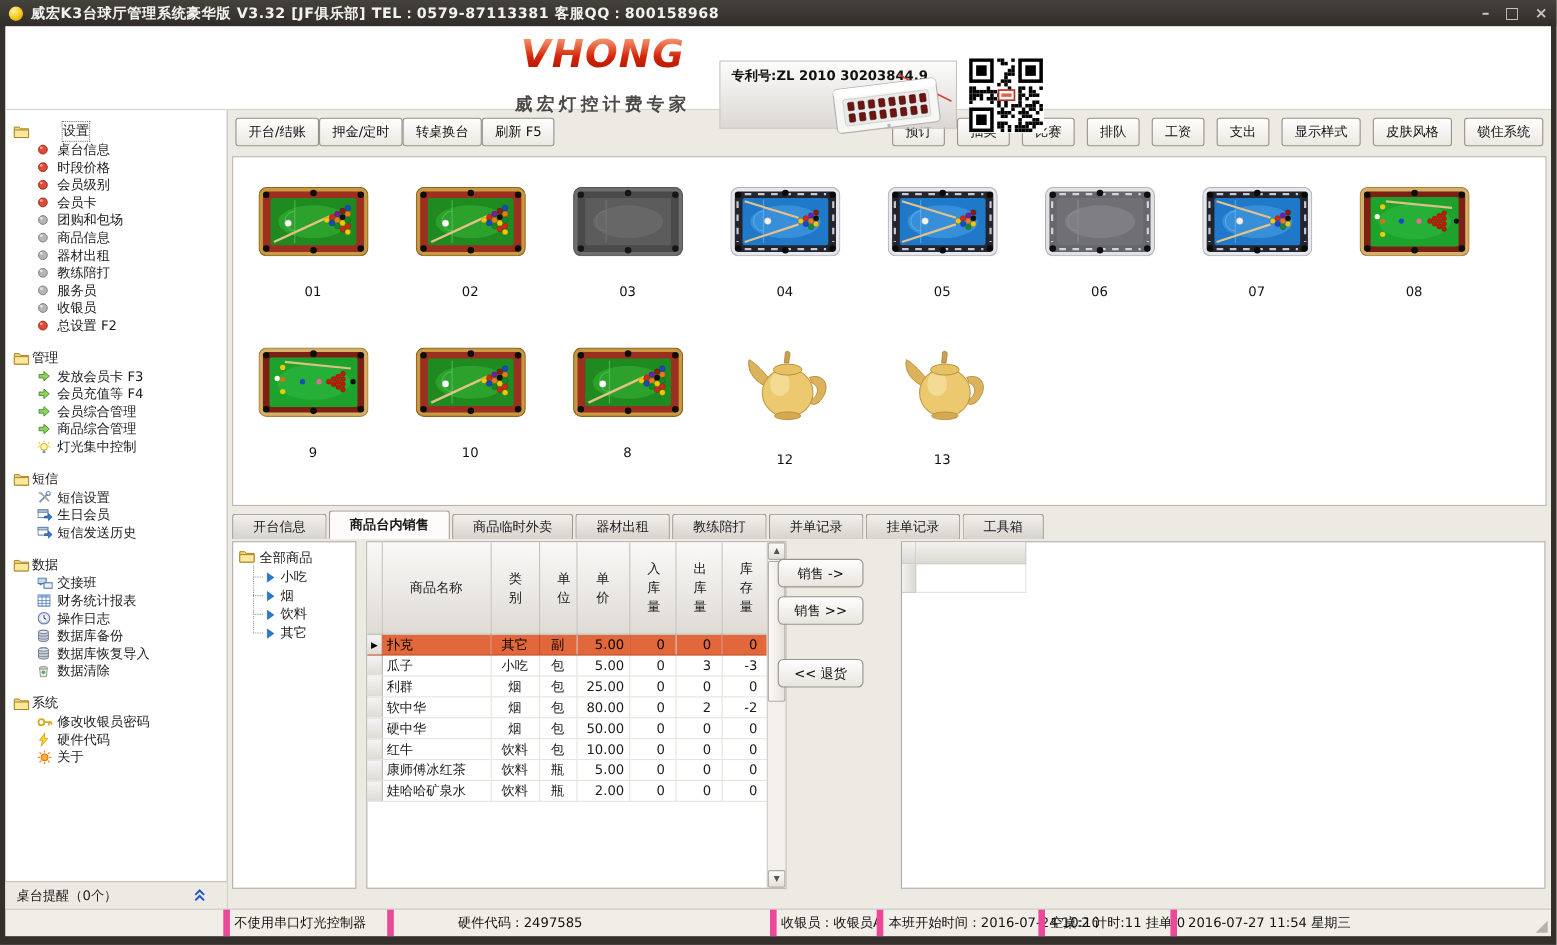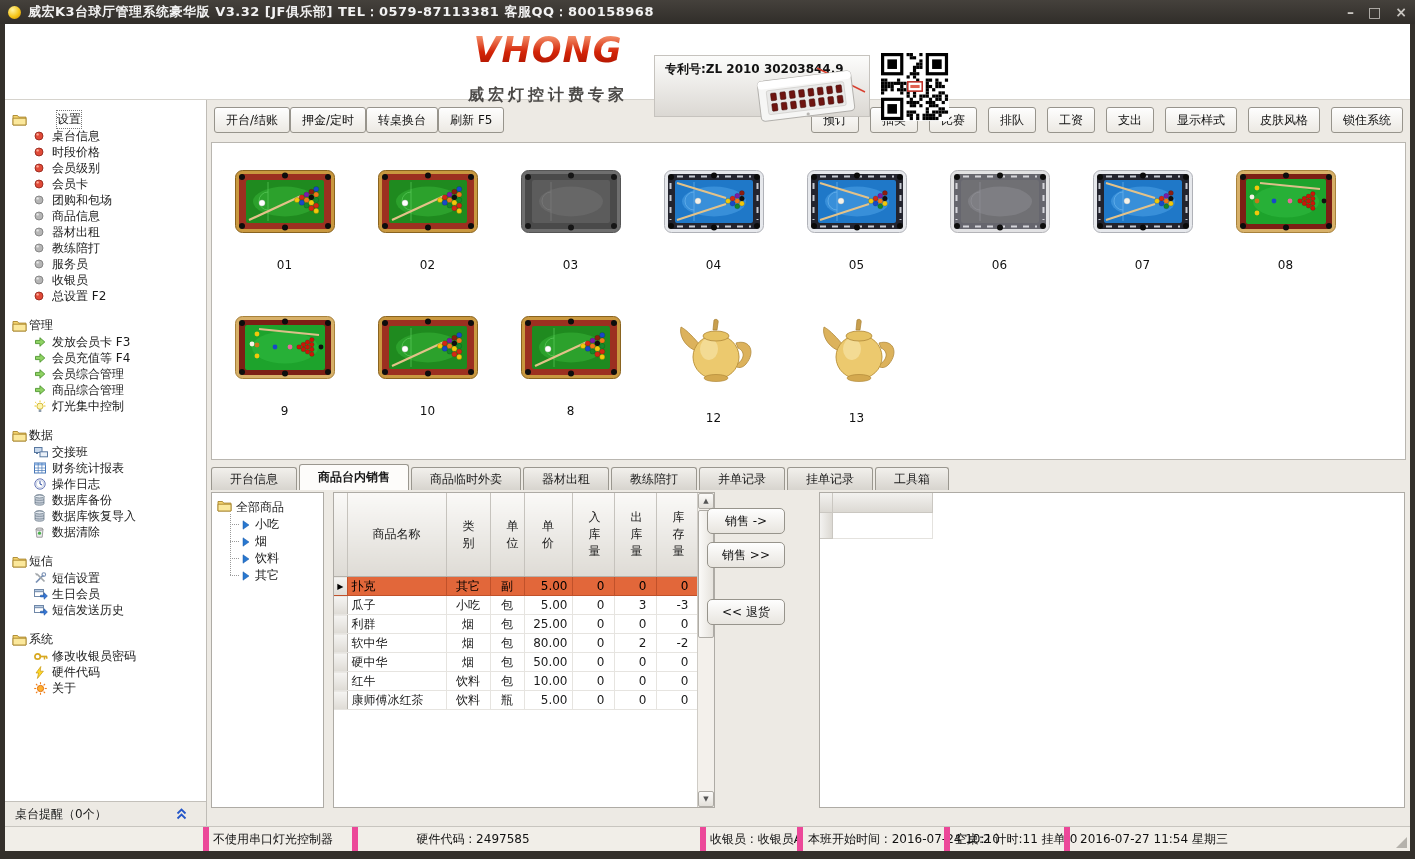--- a/index.html
+++ b/index.html
@@ -496,20 +496,62 @@
             </div>
           </div>
           <div class="side-section">
             <div class="side-head">
               <span class="ic">
                 <svg width="15" height="12" viewBox="0 0 15 12">
                   <path d="M1 1.5h4.5l1.2 1.6H14V11H1z" fill="#f6d570" stroke="#a8862c" stroke-width="0.9"></path>
                   <path d="M1 4.2h13V11H1z" fill="#fbe89c" stroke="#a8862c" stroke-width="0.9"></path>
                 </svg>
               </span>
+              <span class="lbl">短信</span>
+            </div>
+            <div class="side-item">
+              <span class="ic">
+                <svg width="13" height="12">
+                  <line x1="2" y1="10.5" x2="9.3" y2="3.2" stroke="#7890b4" stroke-width="1.7"></line>
+                  <circle cx="9.8" cy="2.6" r="1.8" fill="none" stroke="#7890b4" stroke-width="1.1"></circle>
+                  <line x1="3" y1="2" x2="10.5" y2="9.5" stroke="#a2a6aa" stroke-width="1.7"></line>
+                  <path d="M1 0.8l3 1.2-1.8 1.8z" fill="#a2a6aa"></path>
+                </svg>
+              </span>
+              <span class="lbl">短信设置</span>
+            </div>
+            <div class="side-item">
+              <span class="ic">
+                <svg width="14" height="12">
+                  <rect x="0.5" y="1.5" width="9" height="7" fill="#fff" stroke="#7088a8"></rect>
+                  <rect x="0.5" y="1.5" width="9" height="2.2" fill="#b8cce4" stroke="#7088a8"></rect>
+                  <path d="M6.5 7.2h3.6V4.8L13.4 8l-3.3 3.2V8.9H6.5z" fill="#3878d8" stroke="#1850a0" stroke-width="0.6"></path>
+                </svg>
+              </span>
+              <span class="lbl">生日会员</span>
+            </div>
+            <div class="side-item">
+              <span class="ic">
+                <svg width="14" height="12">
+                  <rect x="0.5" y="1.5" width="9" height="7" fill="#fff" stroke="#7088a8"></rect>
+                  <rect x="0.5" y="1.5" width="9" height="2.2" fill="#b8cce4" stroke="#7088a8"></rect>
+                  <path d="M6.5 7.2h3.6V4.8L13.4 8l-3.3 3.2V8.9H6.5z" fill="#3878d8" stroke="#1850a0" stroke-width="0.6"></path>
+                </svg>
+              </span>
+              <span class="lbl">短信发送历史</span>
+            </div>
+          </div>
+          <div class="side-section">
+            <div class="side-head">
+              <span class="ic">
+                <svg width="15" height="12" viewBox="0 0 15 12">
+                  <path d="M1 1.5h4.5l1.2 1.6H14V11H1z" fill="#f6d570" stroke="#a8862c" stroke-width="0.9"></path>
+                  <path d="M1 4.2h13V11H1z" fill="#fbe89c" stroke="#a8862c" stroke-width="0.9"></path>
+                </svg>
+              </span>
               <span class="lbl">数据</span>
             </div>
             <div class="side-item">
               <span class="ic">
                 <svg width="14" height="11">
                   <rect x="0.5" y="0.5" width="7.5" height="5" fill="#c8d8ec" stroke="#5878a0"></rect>
                   <rect x="2" y="5.5" width="2" height="1.5" fill="#5878a0"></rect>
                   <rect x="6" y="4.8" width="7.5" height="5" fill="#eaf0f8" stroke="#5878a0"></rect>
                 </svg>
               </span>
@@ -561,62 +603,20 @@
             </div>
             <div class="side-item">
               <span class="ic">
                 <svg width="11" height="12">
                   <path d="M2 3.2h7l-0.8 8H2.8z" fill="#ebebed" stroke="#888" stroke-width="0.8"></path>
                   <ellipse cx="5.5" cy="3.1" rx="3.6" ry="1.2" fill="#d2d2d6" stroke="#888" stroke-width="0.8"></ellipse>
                   <circle cx="5.5" cy="7.2" r="1.6" fill="#48b048"></circle>
                 </svg>
               </span>
               <span class="lbl">数据清除</span>
-            </div>
-          </div>
-          <div class="side-section">
-            <div class="side-head">
-              <span class="ic">
-                <svg width="15" height="12" viewBox="0 0 15 12">
-                  <path d="M1 1.5h4.5l1.2 1.6H14V11H1z" fill="#f6d570" stroke="#a8862c" stroke-width="0.9"></path>
-                  <path d="M1 4.2h13V11H1z" fill="#fbe89c" stroke="#a8862c" stroke-width="0.9"></path>
-                </svg>
-              </span>
-              <span class="lbl">短信</span>
-            </div>
-            <div class="side-item">
-              <span class="ic">
-                <svg width="13" height="12">
-                  <line x1="2" y1="10.5" x2="9.3" y2="3.2" stroke="#7890b4" stroke-width="1.7"></line>
-                  <circle cx="9.8" cy="2.6" r="1.8" fill="none" stroke="#7890b4" stroke-width="1.1"></circle>
-                  <line x1="3" y1="2" x2="10.5" y2="9.5" stroke="#a2a6aa" stroke-width="1.7"></line>
-                  <path d="M1 0.8l3 1.2-1.8 1.8z" fill="#a2a6aa"></path>
-                </svg>
-              </span>
-              <span class="lbl">短信设置</span>
-            </div>
-            <div class="side-item">
-              <span class="ic">
-                <svg width="14" height="12">
-                  <rect x="0.5" y="1.5" width="9" height="7" fill="#fff" stroke="#7088a8"></rect>
-                  <rect x="0.5" y="1.5" width="9" height="2.2" fill="#b8cce4" stroke="#7088a8"></rect>
-                  <path d="M6.5 7.2h3.6V4.8L13.4 8l-3.3 3.2V8.9H6.5z" fill="#3878d8" stroke="#1850a0" stroke-width="0.6"></path>
-                </svg>
-              </span>
-              <span class="lbl">生日会员</span>
-            </div>
-            <div class="side-item">
-              <span class="ic">
-                <svg width="14" height="12">
-                  <rect x="0.5" y="1.5" width="9" height="7" fill="#fff" stroke="#7088a8"></rect>
-                  <rect x="0.5" y="1.5" width="9" height="2.2" fill="#b8cce4" stroke="#7088a8"></rect>
-                  <path d="M6.5 7.2h3.6V4.8L13.4 8l-3.3 3.2V8.9H6.5z" fill="#3878d8" stroke="#1850a0" stroke-width="0.6"></path>
-                </svg>
-              </span>
-              <span class="lbl">短信发送历史</span>
             </div>
           </div>
           <div class="side-section">
             <div class="side-head">
               <span class="ic">
                 <svg width="15" height="12" viewBox="0 0 15 12">
                   <path d="M1 1.5h4.5l1.2 1.6H14V11H1z" fill="#f6d570" stroke="#a8862c" stroke-width="0.9"></path>
                   <path d="M1 4.2h13V11H1z" fill="#fbe89c" stroke="#a8862c" stroke-width="0.9"></path>
                 </svg>
               </span>
@@ -1205,20 +1205,30 @@
                 <tr>
                   <td class="ind"></td>
                   <td>康师傅冰红茶</td>
                   <td class="ta-c">饮料</td>
                   <td class="ta-c">瓶</td>
                   <td class="ta-r">5.00</td>
                   <td class="ta-r" style="padding-right:9px">0</td>
                   <td class="ta-r" style="padding-right:9px">0</td>
                   <td class="ta-r" style="padding-right:9px">0</td>
                 </tr>
+                <tr>
+                  <td class="ind"></td>
+                  <td>娃哈哈矿泉水</td>
+                  <td class="ta-c">饮料</td>
+                  <td class="ta-c">瓶</td>
+                  <td class="ta-r">2.00</td>
+                  <td class="ta-r" style="padding-right:9px">0</td>
+                  <td class="ta-r" style="padding-right:9px">0</td>
+                  <td class="ta-r" style="padding-right:9px">0</td>
+                </tr>
               </tbody>
           </table>
           <div class="vscroll">
             <div class="varrow" style="top:0">▲</div>
             <div class="vthumb"></div>
             <div class="varrow" style="bottom:0">▼</div>
           </div>
         </div>
 
         <div class="salebtns" id="sale-btns">

